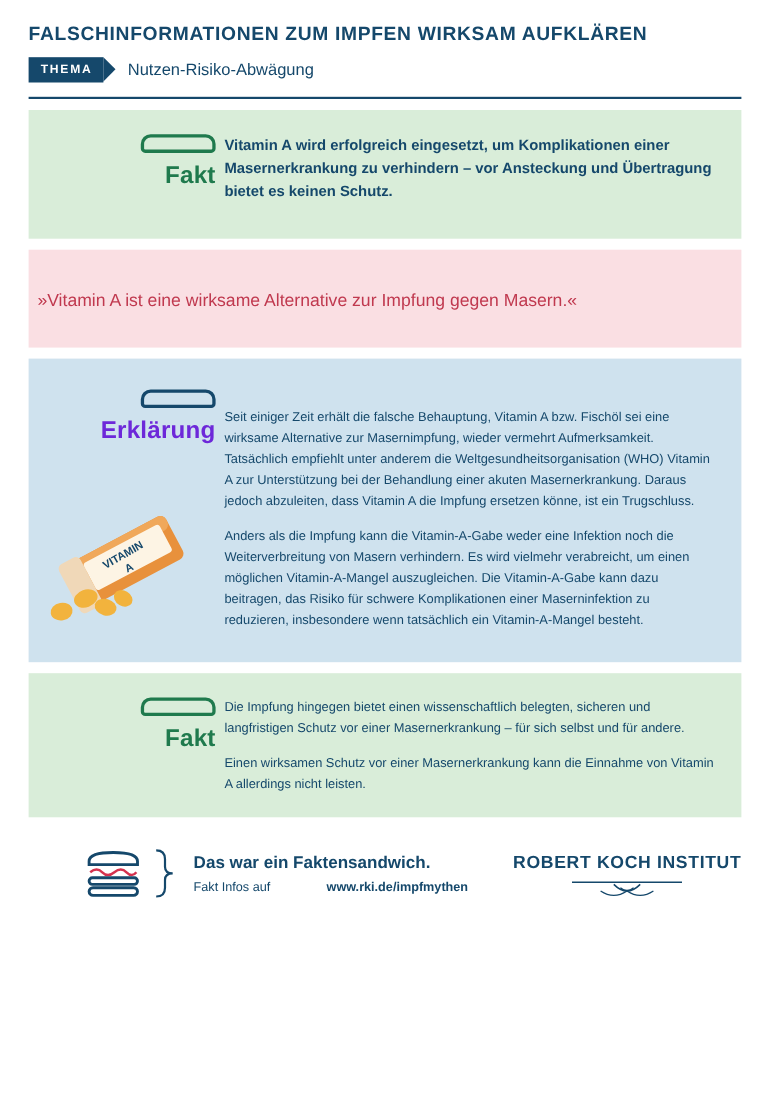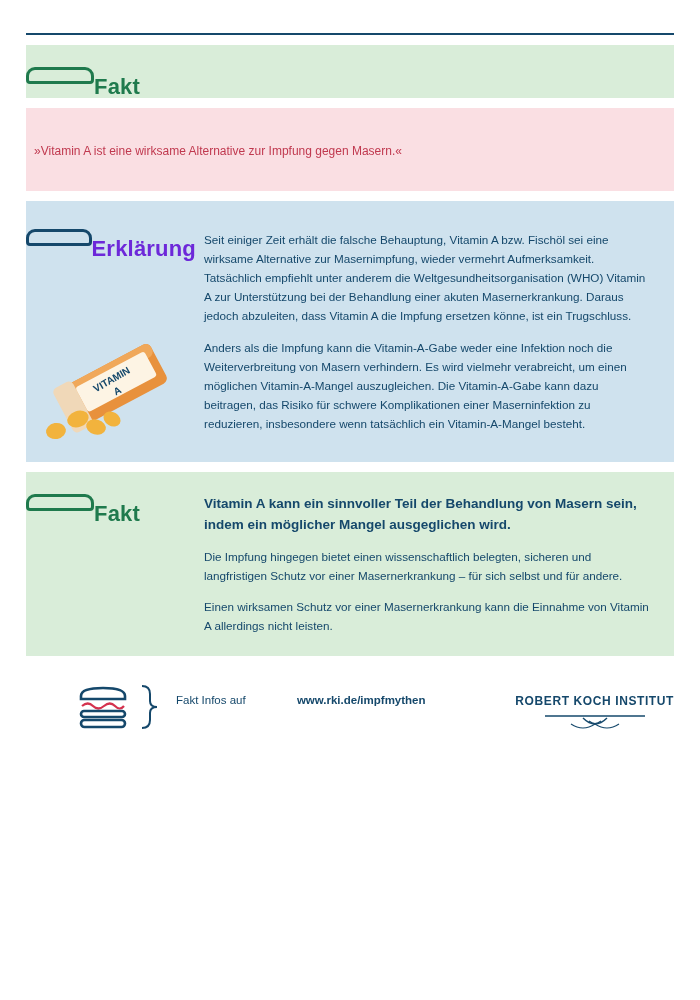--- a/index.html
+++ b/index.html
@@ -77,22 +77,22 @@
   .block {
     display: flex;
     margin-top: 10px;
     box-sizing: border-box;
   }
   .block .left {
     width: 170px;
     flex: 0 0 170px;
     position: relative;
     display: flex;
-    flex-direction: row;
-    align-items: flex-start;
+    flex-direction: column;
+    align-items: flex-end;
     padding-top: 22px;
   }
   .block .right {
     flex: 1 1 auto;
     padding: 22px 22px 20px 8px;
   }
 
   .fact-block { background: #d9edd9; }
   .myth-block { background: #fadfe3; }
   .expl-block { background: #cfe2ee; }
@@ -138,31 +138,31 @@
     margin: 0 0 12px 0;
   }
   .body-text {
     font-size: 11.7px;
     line-height: 1.62;
     color: #15486b;
     margin: 0 0 13px 0;
   }
   .body-text:last-child { margin-bottom: 0; }
   .myth-text {
-    font-size: 12px;
+    font-size: 16px;
     line-height: 1.6;
     color: #c0394f;
     margin: 0;
   }
 
   .myth-block .right { padding-top: 34px; padding-bottom: 30px; }
   .myth-block .left { padding-top: 28px; }
 
   .expl-block .left { padding-top: 28px; }
-  .expl-block .right { padding-top: 30px; padding-bottom: 28px; }
+  .expl-block .right { padding-top: 45px; padding-bottom: 28px; }
 
   
   .pill-illu {
     position: absolute;
     left: 8px;
     top: 118px;
     width: 160px;
     height: 130px;
   }
 
@@ -201,40 +201,48 @@
     margin-top: 6px;
   }
   .footer-sub b { font-weight: bold; margin-left: 48px; }
   .rki {
     position: absolute;
     right: 0;
     bottom: -8px;
     text-align: center;
   }
   .rki-name {
-    font-size: 12px;
+    font-size: 16px;
     font-weight: bold;
     letter-spacing: 0.6px;
     color: #15486b;
   }
   .rki-mark { margin-top: 2px; }
 </style>
 </head>
 <body>
 
 <div class="page">
 
   <div class="header">
+    <div class="main-title">FALSCHINFORMATIONEN ZUM IMPFEN WIRKSAM AUFKLÄREN</div>
+    <div class="topic-row">
+      <span class="topic-tag">THEMA</span>
+      <span class="topic-label">Nutzen-Risiko-Abwägung</span>
+    </div>
     <div class="header-rule"></div>
   </div>
 
   <div class="block fact-block">
     <div class="left">
       <div class="bun"></div>
       <div class="label label-fact">Fakt</div>
+    </div>
+    <div class="right">
+      <p class="lead">Vitamin A wird erfolgreich eingesetzt, um Komplikationen einer Masernerkrankung zu verhindern – vor Ansteckung und Übertragung bietet es keinen Schutz.</p>
     </div>
   </div>
 
   <div class="block myth-block">
     <div class="right">
       <p class="myth-text">»Vitamin A ist eine wirksame Alternative zur Impfung gegen Masern.«</p>
     </div>
   </div>
 
   <div class="block expl-block">
@@ -262,37 +270,37 @@
       <p class="body-text">Anders als die Impfung kann die Vitamin-A-Gabe weder eine Infektion noch die Weiterverbreitung von Masern verhindern. Es wird vielmehr verabreicht, um einen möglichen Vitamin-A-Mangel auszugleichen. Die Vitamin-A-Gabe kann dazu beitragen, das Risiko für schwere Komplikationen einer Maserninfektion zu reduzieren, insbesondere wenn tatsächlich ein Vitamin-A-Mangel besteht.</p>
     </div>
   </div>
 
   <div class="block fact-block">
     <div class="left">
       <div class="bun"></div>
       <div class="label label-fact">Fakt</div>
     </div>
     <div class="right">
-      <p class="lead">Vitamin A kann ein sinnvoller Teil der Behandlung von Masern sein, indem ein möglicher Mangel ausgeglichen wird.</p>
       <p class="body-text">Die Impfung hingegen bietet einen wissenschaftlich belegten, sicheren und langfristigen Schutz vor einer Masernerkrankung – für sich selbst und für andere.</p>
       <p class="body-text">Einen wirksamen Schutz vor einer Masernerkrankung kann die Einnahme von Vitamin A allerdings nicht leisten.</p>
     </div>
   </div>
 
   <div class="footer">
     <svg class="sandwich-icon" viewBox="0 0 54 46">
       <path d="M5 12 q0 -8 22 -8 q22 0 22 8 v3 h-44 z" fill="none" stroke="#15486b" stroke-width="2.6"></path>
       <path d="M6 22 q6 -5 11 0 t11 0 t11 0 t9 0" fill="none" stroke="#d4324e" stroke-width="2.2"></path>
       <rect x="5" y="27" width="44" height="6" rx="3" fill="none" stroke="#15486b" stroke-width="2.6"></rect>
       <rect x="5" y="36" width="44" height="7" rx="3.5" fill="none" stroke="#15486b" stroke-width="2.6"></rect>
     </svg>
     <svg class="brace" viewBox="0 0 26 46">
       <path d="M6 2 q8 0 8 8 v7 q0 6 7 6 q-7 0 -7 6 v7 q0 8 -8 8" fill="none" stroke="#15486b" stroke-width="2"></path>
     </svg>
     <div class="footer-text">
+      <div class="footer-title">Das war ein Faktensandwich.</div>
       <div class="footer-sub"><span>Fakt Infos auf </span><b>www.rki.de/impfmythen</b></div>
     </div>
     <div class="rki">
       <div class="rki-name">ROBERT KOCH INSTITUT</div>
       <svg class="rki-mark" width="120" height="24" viewBox="0 0 120 24">
         <path d="M10 6 H110" stroke="#15486b" stroke-width="1.4" fill="none"></path>
         <path d="M48 8 q12 12 24 0 q-12 12 -24 0 z" fill="none" stroke="#15486b" stroke-width="1.4"></path>
         <path d="M54 11 q6 5 12 0" fill="none" stroke="#15486b" stroke-width="1.2"></path>
         <path d="M36 14 q12 8 24 0" fill="none" stroke="#15486b" stroke-width="1.2"></path>
         <path d="M60 14 q12 8 24 0" fill="none" stroke="#15486b" stroke-width="1.2"></path>

